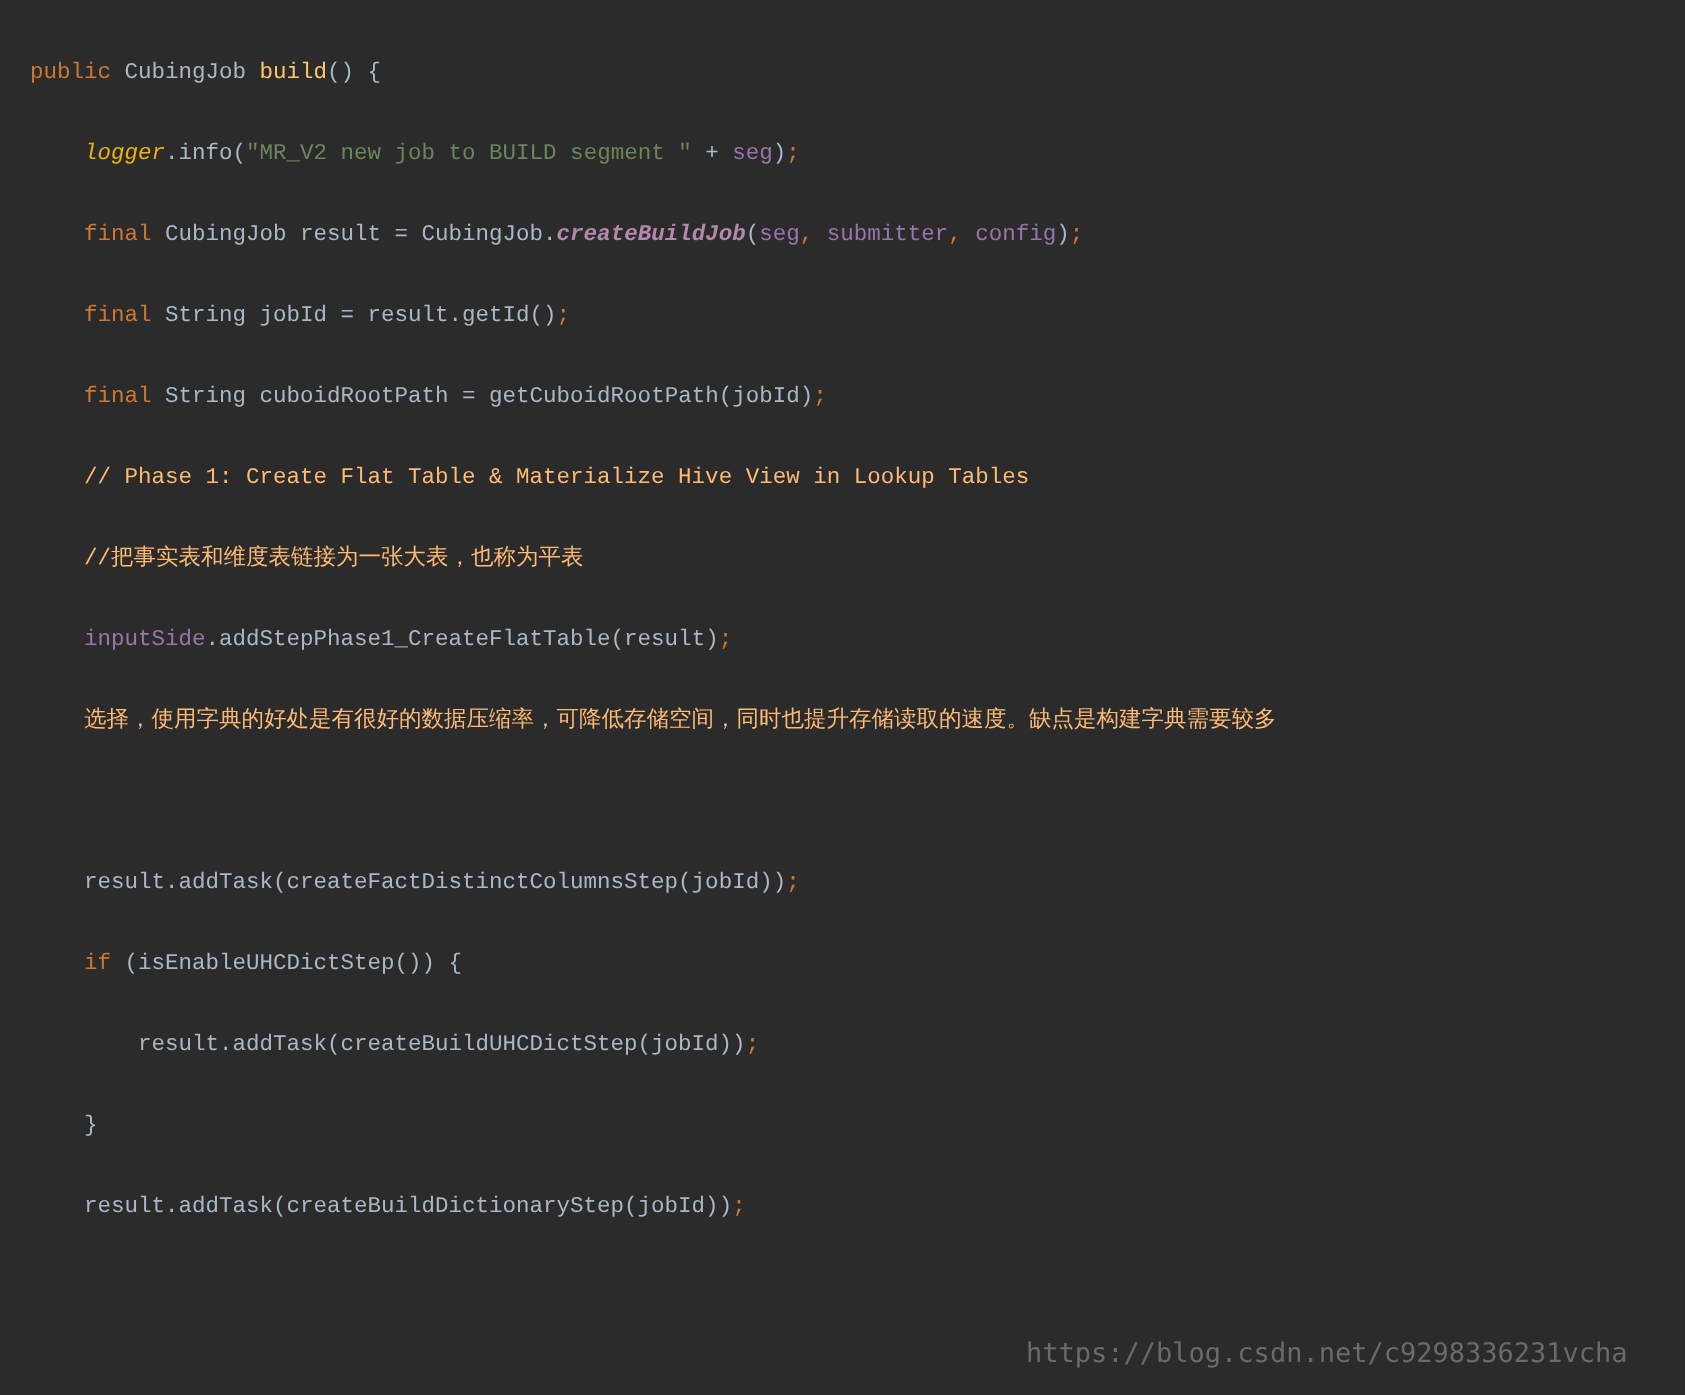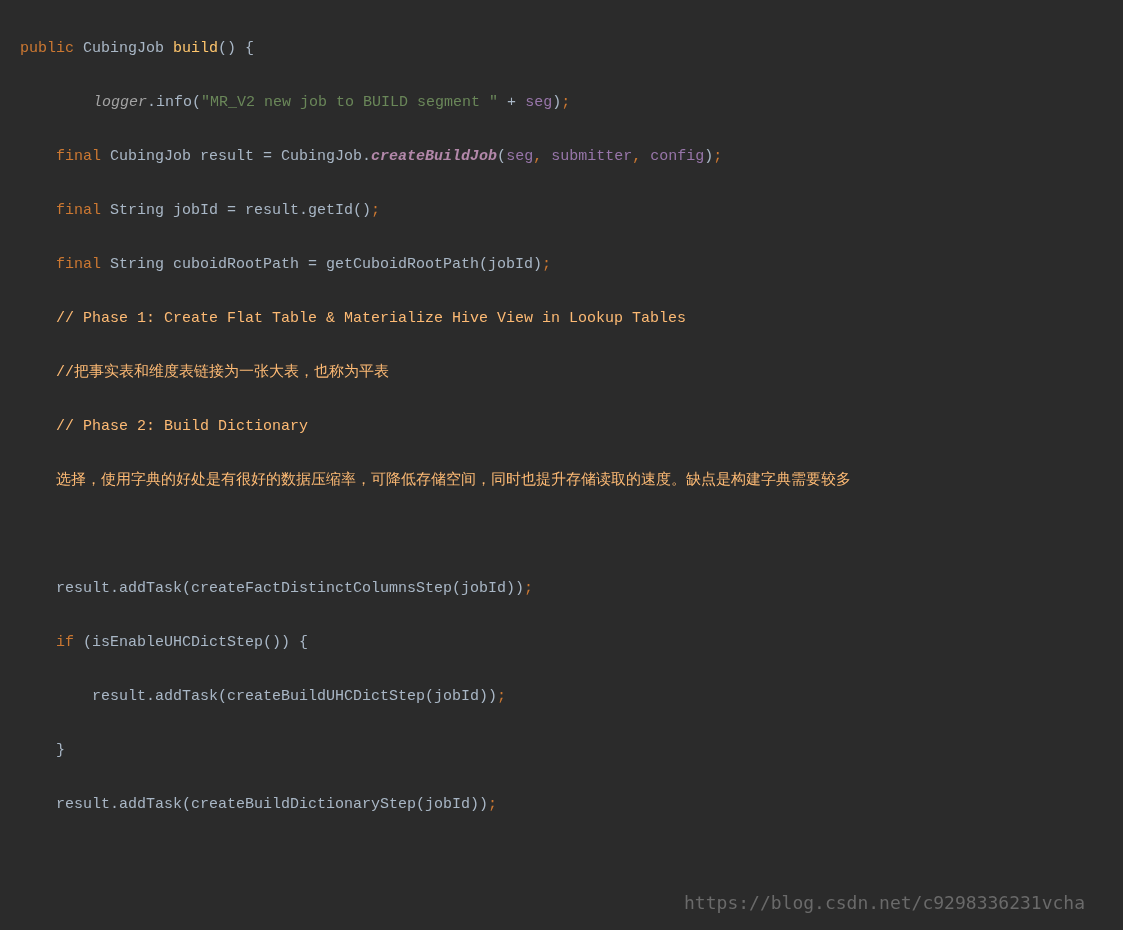--- a/index.html
+++ b/index.html
@@ -17,21 +17,21 @@
     position: relative;
     width: 1123px;
     height: 930px;
     box-sizing: border-box;
   }
   .k-public   { color: #cc7832; }
   .k-final    { color: #cc7832; }
   .k-if       { color: #cc7832; }
   .type       { color: #a9b7c6; }
   .method-decl{ color: #ffc66d; }
-  .field-it   { color: #a3a3a3; font-style: italic; margin-left: 37px; }
+  .field-it   { color: #eab308; font-style: italic; }
   .field      { color: #9876aa; }
   .string     { color: #6a8759; }
   .static-it  { color: #b388aa; font-style: italic; font-weight: bold; }
   .call       { color: #a9b7c6; }
   .punct      { color: #cc7832; }
   .semi       { color: #cc7832; }
   .paren      { color: #a9b7c6; }
   .comment    { color: #fdba74; }
   .plain      { color: #a9b7c6; }
   .watermark {
@@ -47,21 +47,21 @@
 <body>
 
 <div class="code-container">
 <div><span class="k-public">public </span><span class="type">CubingJob </span><span class="method-decl">build</span><span class="paren">() {</span></div>
 <div><span>    </span><span class="field-it">logger</span><span class="call">.info(</span><span class="string">"MR_V2 new job to BUILD segment " </span><span class="plain">+ </span><span class="field">seg</span><span class="paren">)</span><span class="semi">;</span></div>
 <div><span>    </span><span class="k-final">final </span><span class="plain">CubingJob result = CubingJob.</span><span class="static-it">createBuildJob</span><span class="paren">(</span><span class="field">seg</span><span class="punct">, </span><span class="field">submitter</span><span class="punct">, </span><span class="field">config</span><span class="paren">)</span><span class="semi">;</span></div>
 <div><span>    </span><span class="k-final">final </span><span class="plain">String jobId = result.getId()</span><span class="semi">;</span></div>
 <div><span>    </span><span class="k-final">final </span><span class="plain">String cuboidRootPath = getCuboidRootPath(jobId)</span><span class="semi">;</span></div>
 <div class="comment"><span>    </span><span>// Phase 1: Create Flat Table &amp; Materialize Hive View in Lookup Tables</span></div>
 <div class="comment"><span>    </span><span>//把事实表和维度表链接为一张大表，也称为平表</span></div>
-<div class="comment"><span>    </span><span>// Phase 2: Build Dictionary</span></div>
+<div><span>    </span><span class="field">inputSide</span><span class="call">.addStepPhase1_CreateFlatTable(result)</span><span class="semi">;</span></div>
 <div class="comment"><span>    </span><span>选择，使用字典的好处是有很好的数据压缩率，可降低存储空间，同时也提升存储读取的速度。缺点是构建字典需要较多</span></div>
 <div class="comment"><span>    </span></div>
 <div><span>    </span><span class="plain">result.addTask(createFactDistinctColumnsStep(jobId))</span><span class="semi">;</span></div>
 <div><span>    </span><span class="k-if">if </span><span class="plain">(isEnableUHCDictStep()) {</span></div>
 <div><span>        </span><span class="plain">result.addTask(createBuildUHCDictStep(jobId))</span><span class="semi">;</span></div>
 <div><span>    </span><span class="plain">}</span></div>
 <div><span>    </span><span class="plain">result.addTask(createBuildDictionaryStep(jobId))</span><span class="semi">;</span></div>
 
 
 

